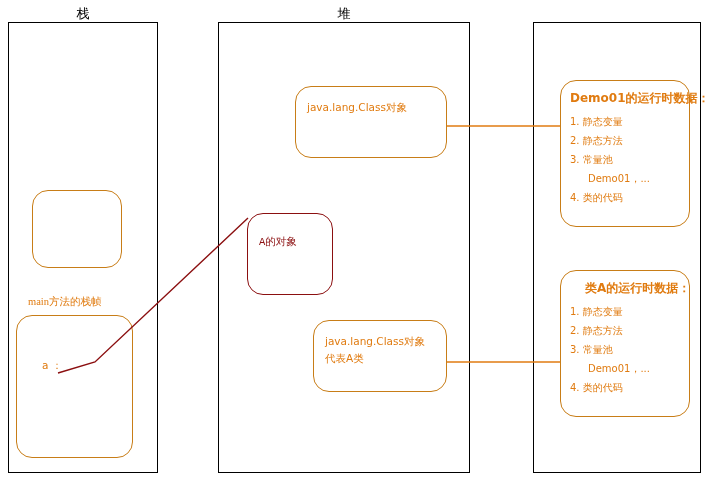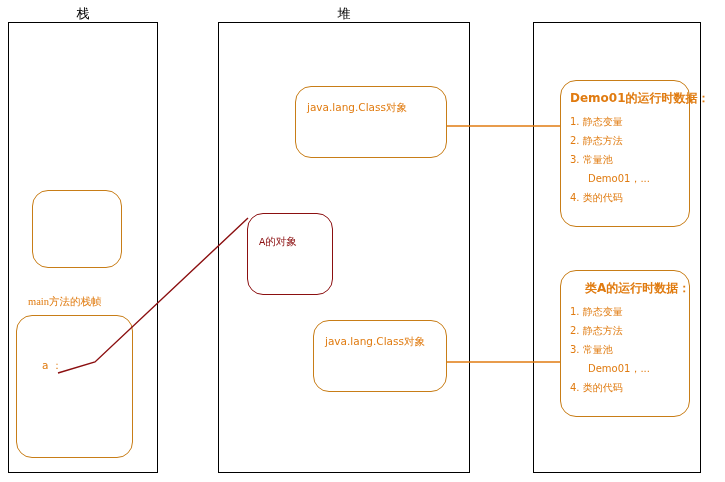--- a/index.html
+++ b/index.html
@@ -155,20 +155,21 @@
 
   <div class="obox" id="heap-class-demo01">
     <div class="heap-class-lines">
       <span>java.lang.Class对象</span>
     </div>
   </div>
 
   <div class="obox" id="heap-class-a">
     <div class="heap-class-lines">
       <span>java.lang.Class对象</span>
+      <span>代表A类</span>
     </div>
   </div>
 
   <div id="heap-a-object">
     <div class="obj-label">A的对象</div>
   </div>
 
   <div class="obox" id="method-demo01">
     <div class="md-title">Demo01的运行时数据：</div>
     <div class="md-list">

